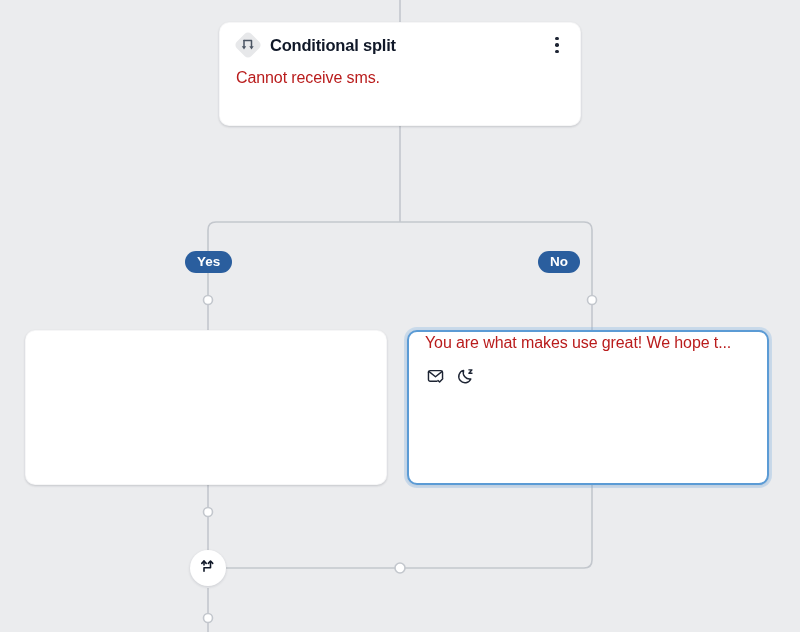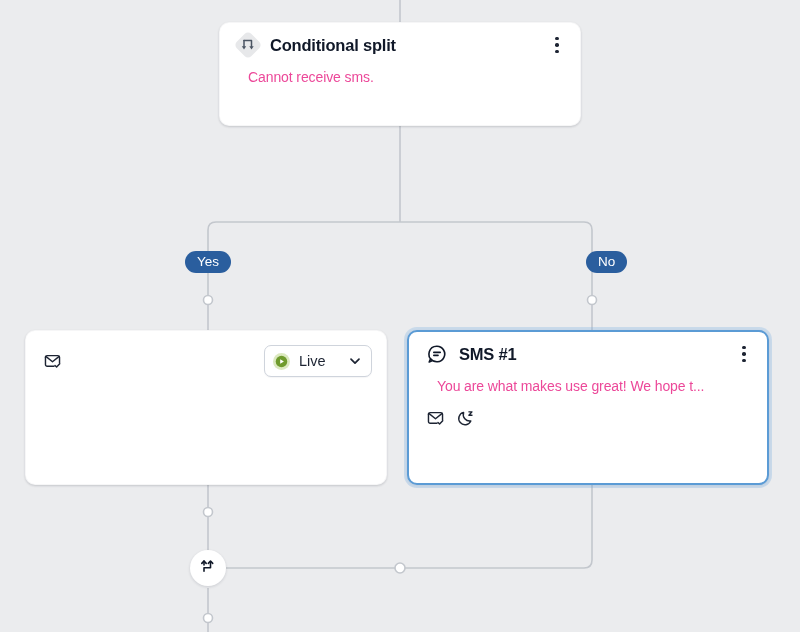--- a/index.html
+++ b/index.html
@@ -87,26 +87,25 @@
   .kebab i {
     display: block;
     width: 3.5px;
     height: 3.5px;
     border-radius: 50%;
     background: #1d2433;
   }
 
   .card-body {
     padding: 2px 16px 0 16px;
-    font-size: 14px;
-    color: #ec4899;
+    font-size: 16px;
+    color: #b91c1c;
     white-space: nowrap;
     overflow: hidden;
     letter-spacing: -0.1px;
-    margin-left: 12px;
   }
 
   .card-foot {
     display: flex;
     align-items: center;
     padding: 14px 14px 0 16px;
   }
   .foot-icons {
     display: flex;
     align-items: center;
@@ -160,21 +159,21 @@
   .branch-pill {
     position: absolute;
     height: 22px;
     padding: 0 12px;
     border-radius: 11px;
     background: #2a5e9e;
     color: #ffffff;
     font-size: 13.5px;
     line-height: 22px;
     text-align: center;
-    font-weight: normal;
+    font-weight: bold;
     box-sizing: border-box;
   }
 
   
   .merge-node {
     position: absolute;
     width: 36px;
     height: 36px;
     border-radius: 50%;
     background: #ffffff;
@@ -237,67 +236,26 @@
       <span class="kebab">
         <i></i>
           <i></i>
           <i></i>
       </span>
     </div>
     <div class="card-body">Cannot receive sms.</div>
   </div>
 
   <div class="branch-pill" style="left:185px; top:251px;">Yes</div>
-  <div class="branch-pill" style="left:586px; top:251px;">No</div>
+  <div class="branch-pill" style="left:538px; top:251px;">No</div>
 
   <div class="node-card" style="left:25px; top:330px; width:362px; height:155px;">
-    <div class="card-foot">
-      <span class="foot-icons">
-        <span class="fi">
-          <svg width="19" height="19" viewBox="0 0 20 20" fill="none" stroke="#1d2433" stroke-width="1.5" stroke-linecap="round" stroke-linejoin="round">
-            <path d="M2.6,5.6 A1.8,1.8 0 0 1 4.4,3.8 L15.6,3.8 A1.8,1.8 0 0 1 17.4,5.6 L17.4,11.6"></path>
-            <path d="M2.6,5.6 L2.6,13.2 A1.8,1.8 0 0 0 4.4,15 L11.6,15"></path>
-            <path d="M3.3,4.9 L10,10.2 L16.7,4.9"></path>
-            <path d="M12.6,14.1 L14.3,15.8 L17.6,12.3"></path>
-          </svg>
-        </span>
-      </span>
-      <span class="status-select">
-        <span class="status-dot live">
-          <svg width="13" height="13" viewBox="0 0 14 14">
-            <circle cx="7" cy="7" r="6.2" fill="#6f9b2d"></circle>
-            <path d="M5.6,4.5 L9.6,7 L5.6,9.5 Z" fill="#ffffff"></path>
-          </svg>
-        </span>
-        <span class="status-label">Live</span>
-        <span class="chev">
-          <svg width="14" height="14" viewBox="0 0 14 14" fill="none" stroke="#1d2433" stroke-width="1.7" stroke-linecap="round" stroke-linejoin="round">
-            <path d="M3,5.2 L7,9.2 L11,5.2"></path>
-          </svg>
-        </span>
-      </span>
-    </div>
   </div>
 
   <div class="node-card selected" style="left:407px; top:330px; width:362px; height:155px;">
-    <div class="card-head">
-      <span class="head-icon">
-        <svg width="22" height="22" viewBox="0 0 22 22" fill="none" stroke="#101828" stroke-width="1.6" stroke-linecap="round" stroke-linejoin="round">
-          <path d="M11,3.2 A7.8,7.8 0 1 1 4.6,15.6 L3.2,19.0 L6.6,17.6 A7.8,7.8 0 0 1 11,3.2 Z"></path>
-          <path d="M7.8,9.4 L14.2,9.4"></path>
-          <path d="M7.8,12.4 L12.0,12.4"></path>
-        </svg>
-      </span>
-      <span class="card-title">SMS #1</span>
-      <span class="kebab">
-        <i></i>
-          <i></i>
-          <i></i>
-      </span>
-    </div>
     <div class="card-body">You are what makes use great! We hope t...</div>
     <div class="card-foot">
       <span class="foot-icons">
         <span class="fi">
           <svg width="19" height="19" viewBox="0 0 20 20" fill="none" stroke="#1d2433" stroke-width="1.5" stroke-linecap="round" stroke-linejoin="round">
             <path d="M2.6,5.6 A1.8,1.8 0 0 1 4.4,3.8 L15.6,3.8 A1.8,1.8 0 0 1 17.4,5.6 L17.4,11.6"></path>
             <path d="M2.6,5.6 L2.6,13.2 A1.8,1.8 0 0 0 4.4,15 L11.6,15"></path>
             <path d="M3.3,4.9 L10,10.2 L16.7,4.9"></path>
             <path d="M12.6,14.1 L14.3,15.8 L17.6,12.3"></path>
           </svg>

